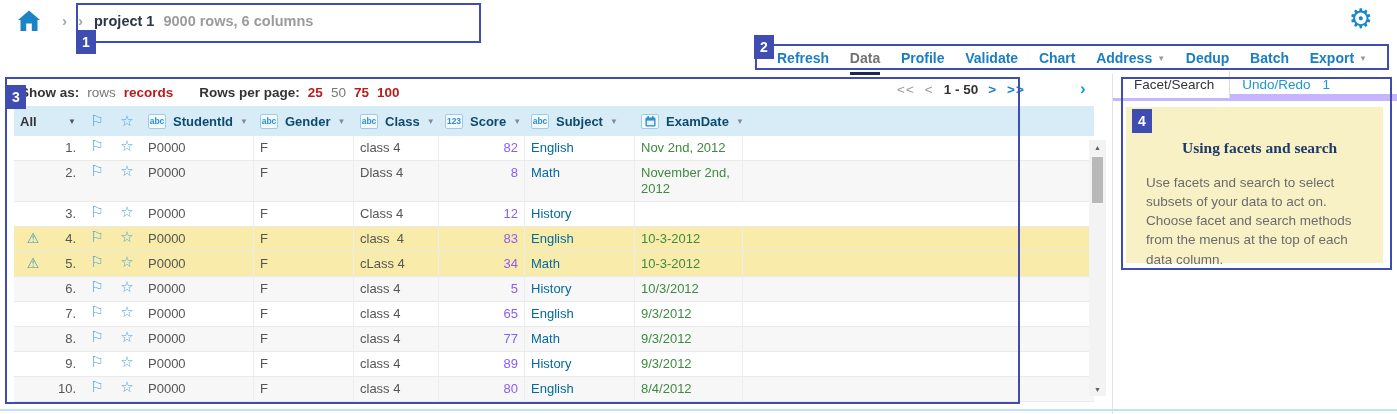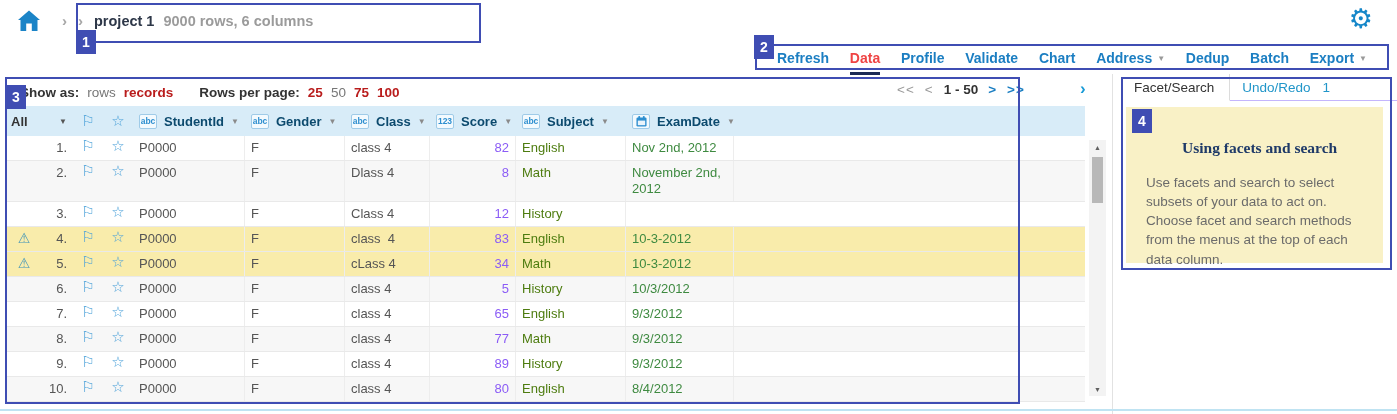--- a/index.html
+++ b/index.html
@@ -14,38 +14,38 @@
   .crumb-sep { color:#a7a7a7; font-size:15px; font-weight:bold; }
   .crumb-link { color:#1b7ec2; font-weight:bold; cursor:pointer; }
   .crumb-current { color:#2d3748; font-weight:bold; }
   .crumb-meta { color:#9b9b9b; font-weight:600; margin-left:-2px; }
   .gear { position:absolute; right:24px; top:6px; font-size:27px; color:#1687c9; cursor:pointer; line-height:1; }
 
   
   .menubar { position:absolute; left:757px; top:45px; width:630px; height:25px;
              display:flex; align-items:center; justify-content:space-between; padding:0 20px; }
   .menu-item { position:relative; font-size:14px; font-weight:bold; color:#1b7ec2; cursor:pointer; white-space:nowrap; }
-  .menu-item.active { color:#ef4444; }
+  .menu-item.active { color:#737373; }
   .menu-item.active::after { content:""; position:absolute; left:0; right:0; bottom:-9px; height:3px; background:#1b2a55; }
   .menu-caret { font-size:8px; color:#9a9a9a; margin-left:5px; vertical-align:2px; }
 
   
   .toolbar { position:absolute; left:20px; top:82px; height:20px; display:flex; align-items:center; gap:8px; font-size:13.5px; }
   .bold-label { font-weight:bold; color:#333; }
   .muted-opt { color:#777; cursor:pointer; }
   .link-opt { color:#b91c1c; font-weight:600; cursor:pointer; }
   .gap-l { margin-left:18px; }
   .pager { position:absolute; left:897px; top:82px; display:flex; align-items:center; gap:10px; font-size:13.5px; }
   .pg-dis { color:#9a9a9a; cursor:pointer; letter-spacing:1px; }
   .pg-range { color:#333; font-weight:bold; }
   .pg-link { color:#1b7ec2; font-weight:bold; cursor:pointer; letter-spacing:1px; }
   .panel-collapse { position:absolute; left:1080px; top:79px; color:#189bd7; font-size:17px; font-weight:bold; cursor:pointer; }
 
   
-  .grid { position:absolute; left:5px; top:106px; width:1080px; }
+  .grid { position:absolute; left:14px; top:106px; width:1080px; }
   .thead { display:flex; background:#d8ecf8; height:30px; align-items:center; font-size:13px; }
   .th { display:flex; align-items:center; height:100%; padding:0 6px; cursor:pointer; }
   .th-all { width:68px; font-weight:bold; color:#333; justify-content:space-between; }
   .all-caret { font-size:8px; color:#555; }
   .th-flag,.th-star { width:30px; justify-content:center; }
   .type-badge { display:inline-flex; align-items:center; justify-content:center; width:18px; height:15px;
                 border:1px solid #9fcbe8; background:#f3fafe; border-radius:2px; color:#2e8fd0;
                 font-size:8.5px; font-weight:bold; margin-right:7px; flex:none; }
   .col-label { font-weight:bold; color:#0c4a6e; margin-right:7px; white-space:nowrap; }
   .col-caret { font-size:8px; color:#8a8a8a; }
@@ -57,32 +57,32 @@
   .tr:nth-child(even) { background:#f7f7f7; }
   .tr.hl { background:#f9ecab; }
   .td { padding:4px 6px; line-height:16px; color:#555; border-right:1px solid #ededed; display:flex; align-items:flex-start; }
   .td:last-child { border-right:none; }
   .td.c-warn { justify-content:center; color:#3e93b8; font-size:14px; border-right:none; padding-top:3px; }
   .td.c-num { justify-content:flex-end; color:#555; border-right:none; }
   .td.c-flag,.td.c-star { justify-content:center; color:#4da2d9; font-size:15px; border-right:none; padding-top:2px; cursor:pointer; }
   .td.c-score { justify-content:flex-end; color:#8b5cf6; }
   .td.c-date { color:#3e8a40; }
   .td.c-class { white-space:pre-wrap; }
-  .td.c-subject { color:#4d7c0f; }
+  .td.c-subject { color:#0369a1; }
 
   
   .vscroll { position:absolute; left:1089px; top:140px; width:17px; height:256px; background:#f3f3f3; }
   .vs-btn { position:absolute; left:0; width:17px; height:14px; display:flex; align-items:center; justify-content:center;
             font-size:7px; color:#606060; cursor:pointer; }
   .vs-up { top:0; } .vs-down { bottom:0; }
   .vs-thumb { position:absolute; left:3px; top:17px; width:11px; height:46px; background:#b8b8b8; cursor:pointer; }
 
   
   .panel { position:absolute; left:1112px; top:74px; width:285px; height:340px; background:#fff; border-left:1px solid #e2e2e2; }
-  .panel-tabs { display:flex; align-items:center; height:27px; border-bottom:1px solid #c4b5fd; font-size:13.5px; }
+  .panel-tabs { display:flex; align-items:center; height:27px; border-bottom:7px solid #c4b5fd; font-size:13.5px; }
   .tab-facet { height:27px; display:flex; align-items:center; padding:0 15px 0 21px; color:#333;
                border-right:1px solid #dcdcdc; background:#fff; margin-bottom:-1px; border-bottom:1px solid #fff; cursor:pointer; }
   .tab-undo { color:#2196c9; padding:0 8px 0 12px; cursor:pointer; }
   .undo-count { color:#2196c9; margin-left:8px; }
   .help-box { position:absolute; left:13px; top:33px; width:257px; height:156px; background:#f9f1c6; padding:32px 18px 0 20px; }
   .help-title { font-family:"Liberation Serif","DejaVu Serif",serif; font-size:15.5px; font-weight:bold; color:#1f3a68;margin-left:36px; }
   .help-body { margin-top:16px; font-size:13.5px; line-height:1.42; color:#6b6b6b; }
 
   
   .ann { position:absolute; border:2px solid #3f4db3; pointer-events:none; }

